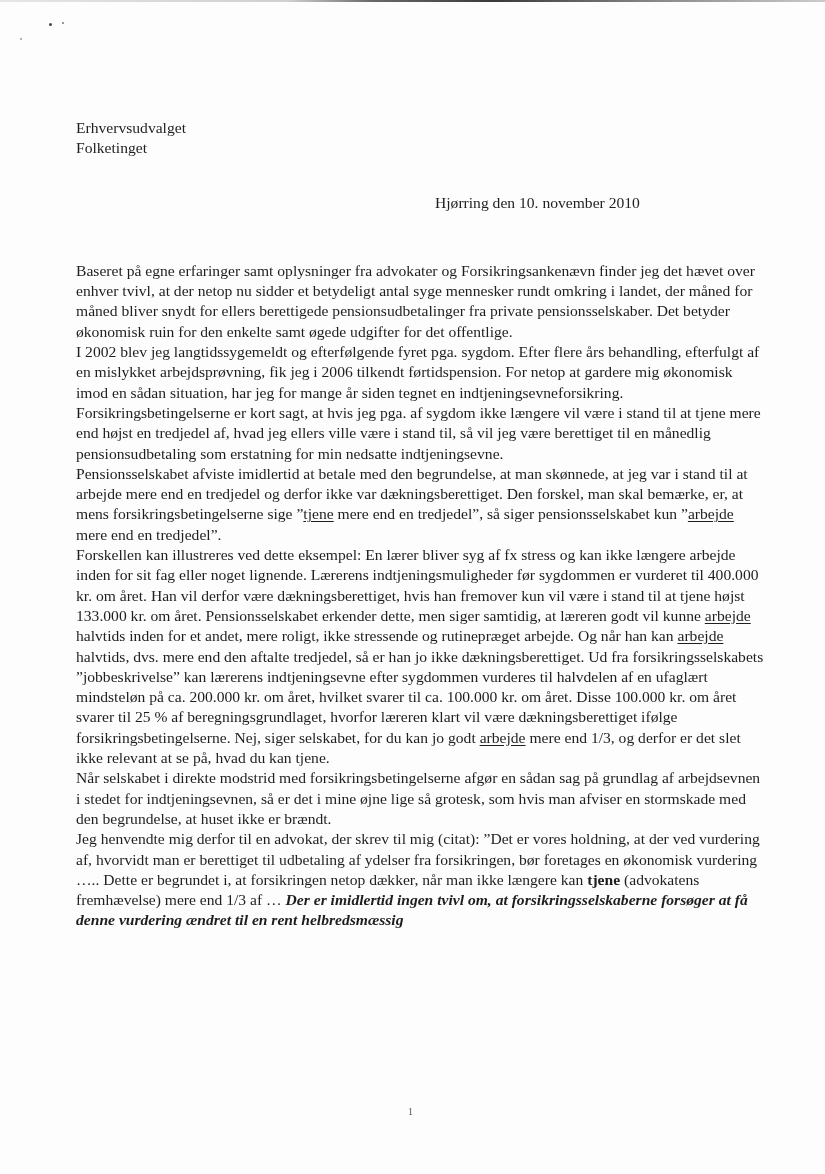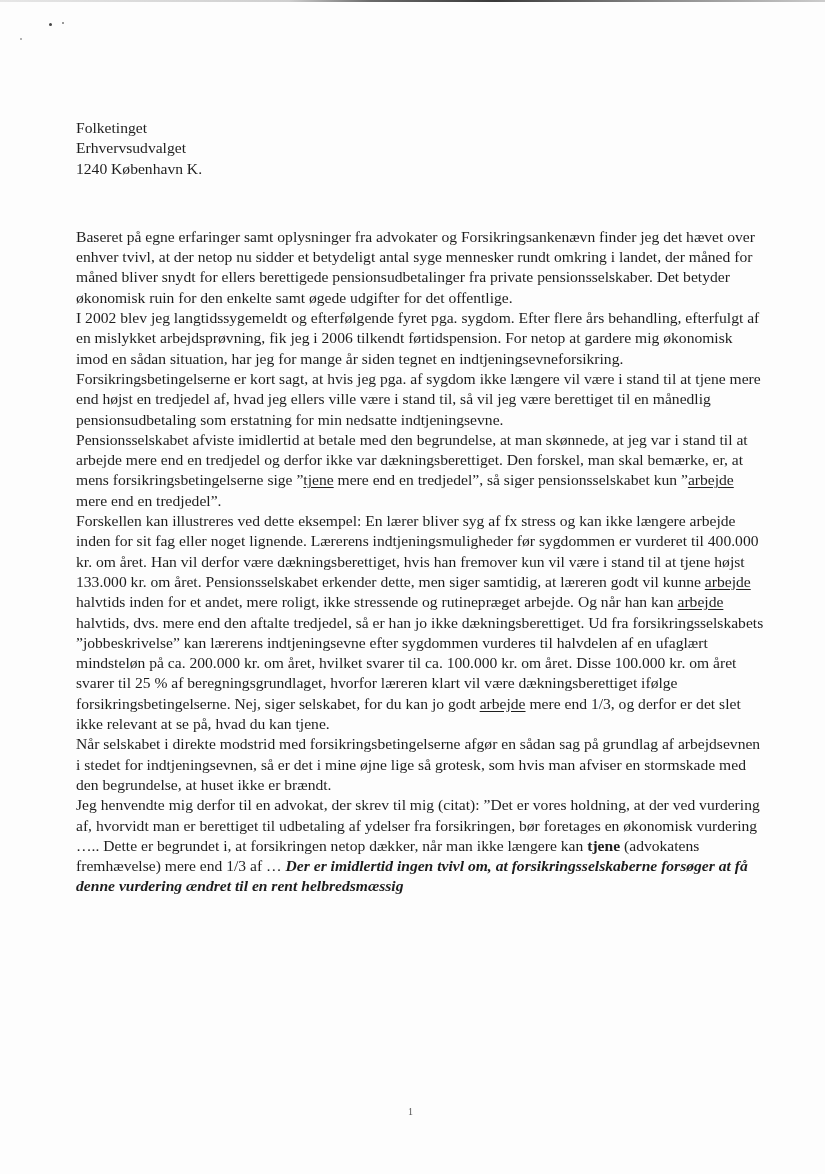--- a/index.html
+++ b/index.html
@@ -24,25 +24,25 @@
 </head>
 <body>
 
 <div class="scan-edge"></div>
 <div class="speck" style="left:49px;top:23px;width:3px;height:3px;"></div>
 <div class="speck" style="left:62px;top:22px;width:2px;height:2px;background:#777;"></div>
 <div class="speck" style="left:20px;top:38px;width:2px;height:2px;background:#999;"></div>
 
 <div class="page">
   <div class="addr">
+    <div>Erhvervsudvalget</div>
     <div>Folketinget</div>
-    <div>Erhvervsudvalget</div>
-    <div>1240 København K.</div>
   </div>
 
+  <div class="date">Hjørring den 10. november 2010</div>
 
   <p class="p1">Baseret på egne erfaringer samt oplysninger fra advokater og Forsikringsankenævn finder jeg det hævet over enhver tvivl, at der netop nu sidder et betydeligt antal syge mennesker rundt omkring i landet, der måned for måned bliver snydt for ellers berettigede pensionsudbetalinger fra private pensionsselskaber. Det betyder økonomisk ruin for den enkelte samt øgede udgifter for det offentlige.</p>
 
   <p class="gap">I 2002 blev jeg langtidssygemeldt og efterfølgende fyret pga. sygdom. Efter flere års behandling, efterfulgt af en mislykket arbejdsprøvning, fik jeg i 2006 tilkendt førtidspension. For netop at gardere mig økonomisk imod en sådan situation, har jeg for mange år siden tegnet en indtjeningsevneforsikring. Forsikringsbetingelserne er kort sagt, at hvis jeg pga. af sygdom ikke længere vil være i stand til at tjene mere end højst en tredjedel af, hvad jeg ellers ville være i stand til, så vil jeg være berettiget til en månedlig pensionsudbetaling som erstatning for min nedsatte indtjeningsevne.</p>
 
   <p><span>Pensionsselskabet afviste imidlertid at betale med den begrundelse, at man skønnede, at jeg var i stand til at arbejde mere end en tredjedel og derfor ikke var dækningsberettiget. Den forskel, man skal bemærke, er, at mens forsikringsbetingelserne sige ”</span><u>tjene</u><span> mere end en tredjedel”, så siger pensionsselskabet kun ”</span><u>arbejde</u><span> mere end en tredjedel”.</span></p>
 
   <p class="gap"><span>Forskellen kan illustreres ved dette eksempel: En lærer bliver syg af fx stress og kan ikke længere arbejde inden for sit fag eller noget lignende. Lærerens indtjeningsmuligheder før sygdommen er vurderet til 400.000 kr. om året. Han vil derfor være dækningsberettiget, hvis han fremover kun vil være i stand til at tjene højst 133.000 kr. om året. Pensionsselskabet erkender dette, men siger samtidig, at læreren godt vil kunne </span><u>arbejde</u><span> halvtids inden for et andet, mere roligt, ikke stressende og rutinepræget arbejde. Og når han kan </span><u>arbejde</u><span> halvtids, dvs. mere end den aftalte tredjedel, så er han jo ikke dækningsberettiget. Ud fra forsikringsselskabets ”jobbeskrivelse” kan lærerens indtjeningsevne efter sygdommen vurderes til halvdelen af en ufaglært mindsteløn på ca. 200.000 kr. om året, hvilket svarer til ca. 100.000 kr. om året. Disse 100.000 kr. om året svarer til 25 % af beregningsgrundlaget, hvorfor læreren klart vil være dækningsberettiget ifølge forsikringsbetingelserne. Nej, siger selskabet, for du kan jo godt </span><u>arbejde</u><span> mere end 1/3, og derfor er det slet ikke relevant at se på, hvad du kan tjene.</span></p>
 
   <p>Når selskabet i direkte modstrid med forsikringsbetingelserne afgør en sådan sag på grundlag af arbejdsevnen i stedet for indtjeningsevnen, så er det i mine øjne lige så grotesk, som hvis man afviser en stormskade med den begrundelse, at huset ikke er brændt.</p>

